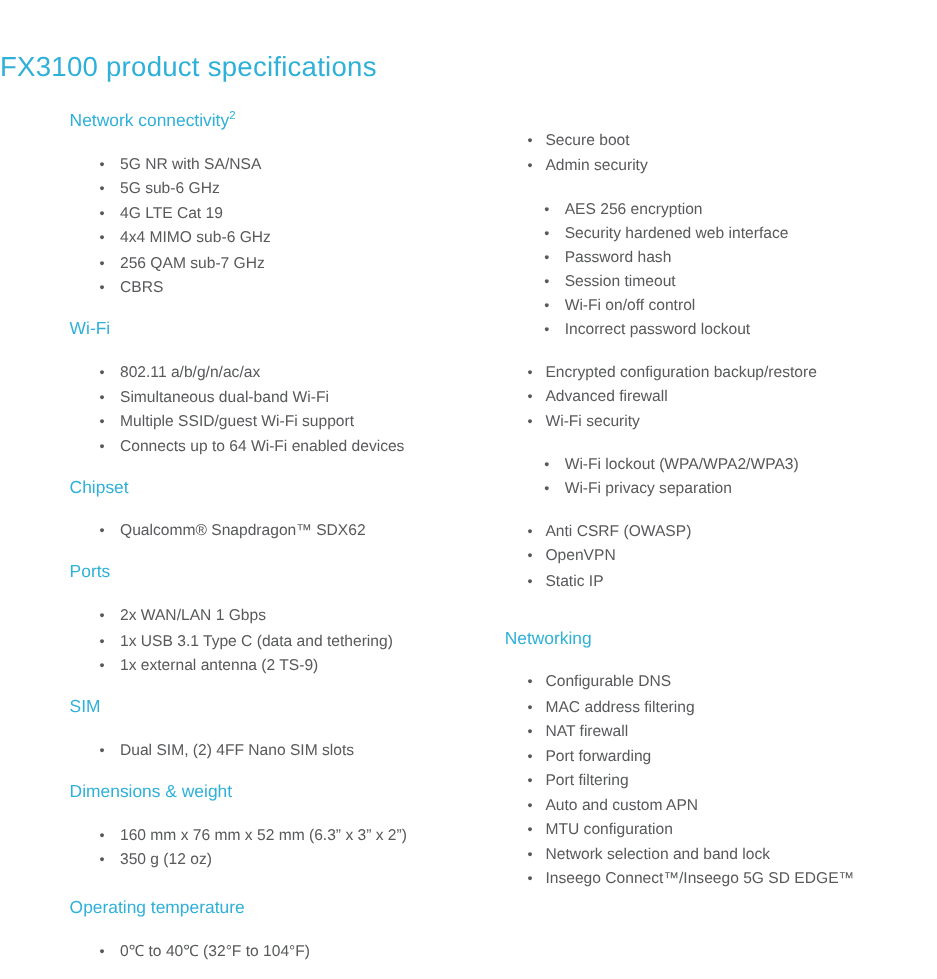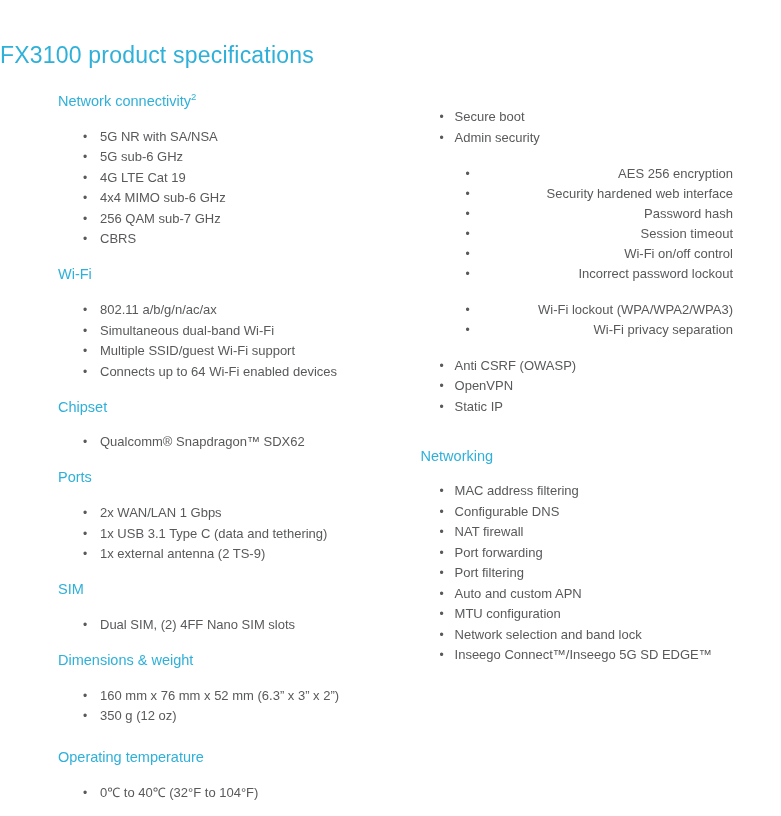--- a/index.html
+++ b/index.html
@@ -82,23 +82,22 @@
   }
   
   .col-right ul.bullets li {
     padding-left: 18px;
   }
   .col-right ul.bullets li::before {
     left: 3px;
   }
   ul.sub {
     list-style: none;
-    margin: 16px;
+    margin: 4px;
     padding: 0;
-    text-align: right;
   }
   ul.sub li {
     position: relative;
     font-size: 13px;
     line-height: 20px;
     color: #58595b;
     padding-left: 46px;
   }
   ul.sub li::before {
     content: "•";
@@ -196,38 +195,43 @@
           <li>Admin security</li>
         </ul>
         <ul class="sub">
           <li>AES 256 encryption</li>
           <li>Security hardened web interface</li>
           <li>Password hash</li>
           <li>Session timeout</li>
           <li>Wi-Fi on/off control</li>
           <li>Incorrect password lockout</li>
         </ul>
+        <ul class="bullets">
+          <li>Encrypted configuration backup/restore</li>
+          <li>Advanced firewall</li>
+          <li>Wi-Fi security</li>
+        </ul>
         <ul class="sub">
           <li>Wi-Fi lockout (WPA/WPA2/WPA3)</li>
           <li>Wi-Fi privacy separation</li>
         </ul>
         <ul class="bullets">
           <li>Anti CSRF (OWASP)</li>
           <li>OpenVPN</li>
           <li>Static IP</li>
         </ul>
       </div>
 
       <div class="spacer-md"></div>
 
       <div class="section">
         <h2 class="section-title">Networking</h2>
         <ul class="bullets">
+          <li>Configurable DNS</li>
           <li>MAC address filtering</li>
-          <li>Configurable DNS</li>
           <li>NAT firewall</li>
           <li>Port forwarding</li>
           <li>Port filtering</li>
           <li>Auto and custom APN</li>
           <li>MTU configuration</li>
           <li>Network selection and band lock</li>
           <li>Inseego Connect™/Inseego 5G SD EDGE™</li>
         </ul>
       </div>
 

